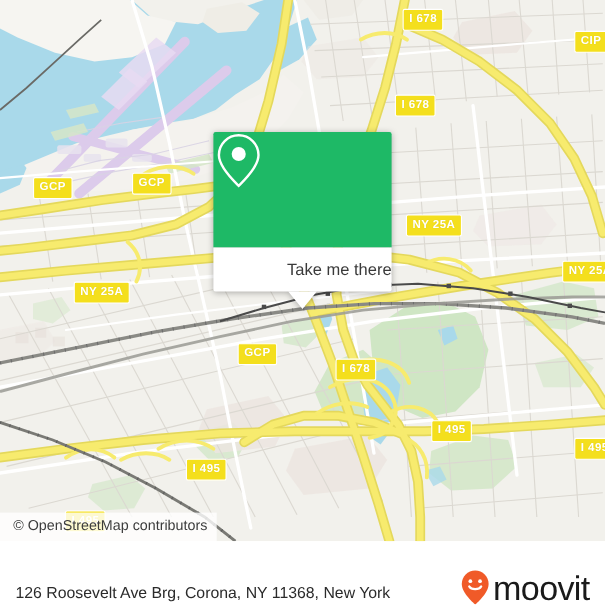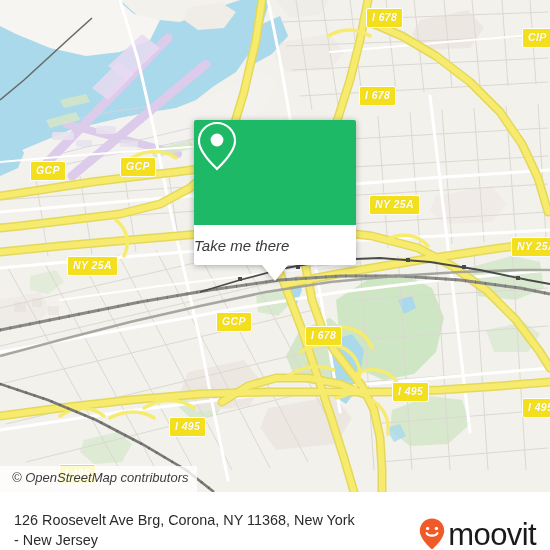--- a/index.html
+++ b/index.html
@@ -5,21 +5,21 @@
   html,body{margin:0;padding:0;}
   body{
     width:550px;height:550px;
     font-family:"Liberation Sans", sans-serif;
     background:#ffffff;
     overflow:hidden;
   }
   #app{position:relative;width:550px;height:550px;overflow:hidden;background:#fff;}
 
   
-  .map{position:absolute;left:0;top:0;width:550px;height:492px;overflow:hidden;background:#F2F1EC;font-style:italic;}
+  .map{position:absolute;left:0;top:0;width:550px;height:492px;overflow:hidden;background:#F2F1EC;}
   .map svg{position:absolute;left:0;top:0;}
 
   
   .shield{
     position:absolute;
     background:#F4DF1D;
     border:1.5px solid #ffffff;
     border-radius:2px;
     color:#ffffff;
     font-size:10.5px;
@@ -44,21 +44,21 @@
     background:#1EB966;
     height:105px;
     border-radius:2px 2px 0 0;
     display:flex;align-items:center;justify-content:center;
   }
   .popup-pin{width:46px;height:52px;display:block;}
   .popup-bottom{
     background:#ffffff;
     height:40px;
     border-radius:0 0 2px 2px;
-    display:flex;align-items:center;justify-content:flex-start;
+    display:flex;align-items:center;justify-content:flex-end;
     color:#3a3a3a;
     font-size:15px;
   }
   .popup-tail{
     position:absolute;
     left:50%;top:145px;
     width:0;height:0;
     margin-left:-13px;
     border-left:13px solid transparent;
     border-right:13px solid transparent;
@@ -380,21 +380,20 @@
       </div>
       <div class="popup-tail"></div>
     </div>
 
     <div class="attrib">© OpenStreetMap contributors</div>
   </div>
 
   <div class="footer">
     <div class="footer-address">
       <span>126 Roosevelt Ave Brg, Corona, NY 11368, New York</span><br>
-      <span>- New Jersey</span>
     </div>
     <div class="brand">
       <svg class="brand-mark" viewBox="0 0 26 32">
         <path d="M13 0.6 C6.2 0.6 0.8 6 0.8 12.8 C0.8 21.6 13 31.4 13 31.4
                  C13 31.4 25.2 21.6 25.2 12.8 C25.2 6 19.8 0.6 13 0.6 Z" fill="#F05A28"></path>
         <circle cx="8.6" cy="10.4" r="1.7" fill="#ffffff"></circle>
         <circle cx="17.4" cy="10.4" r="1.7" fill="#ffffff"></circle>
         <path d="M7.6 15.2 C9.4 18.4 16.6 18.4 18.4 15.2" fill="none" stroke="#ffffff" stroke-width="2.1" stroke-linecap="round"></path>
       </svg>
       <span class="brand-word">moovit</span>

